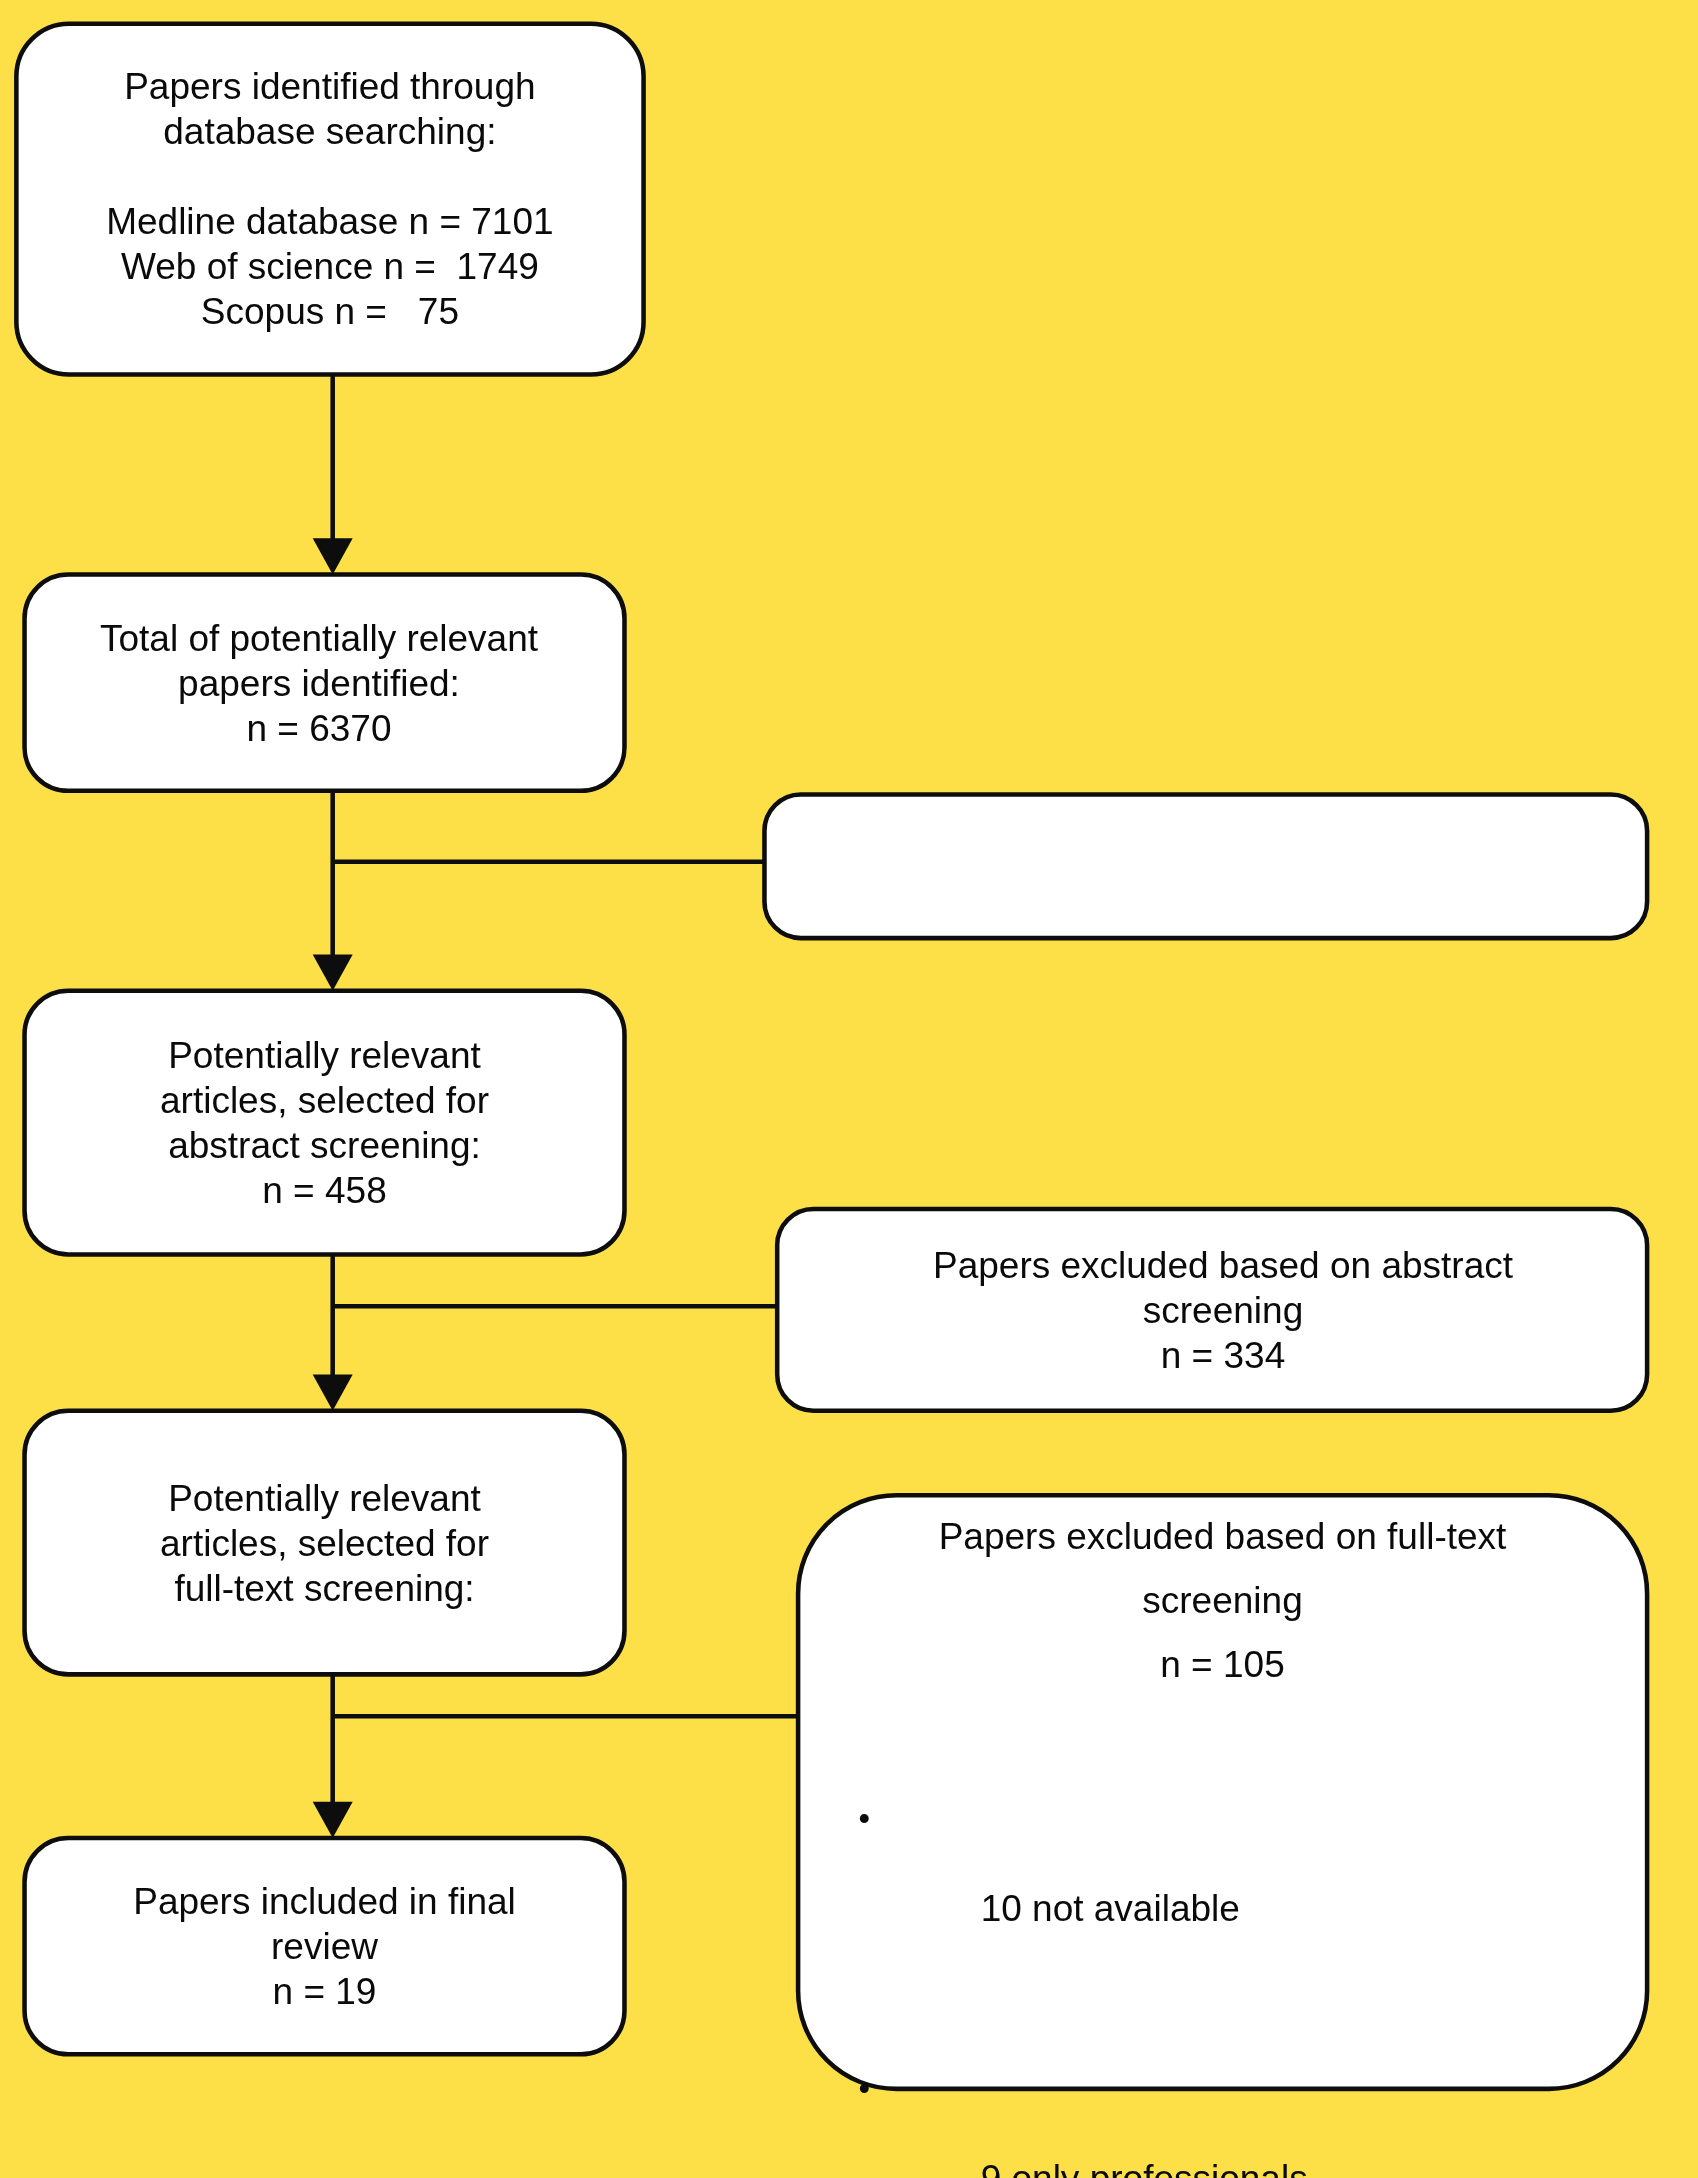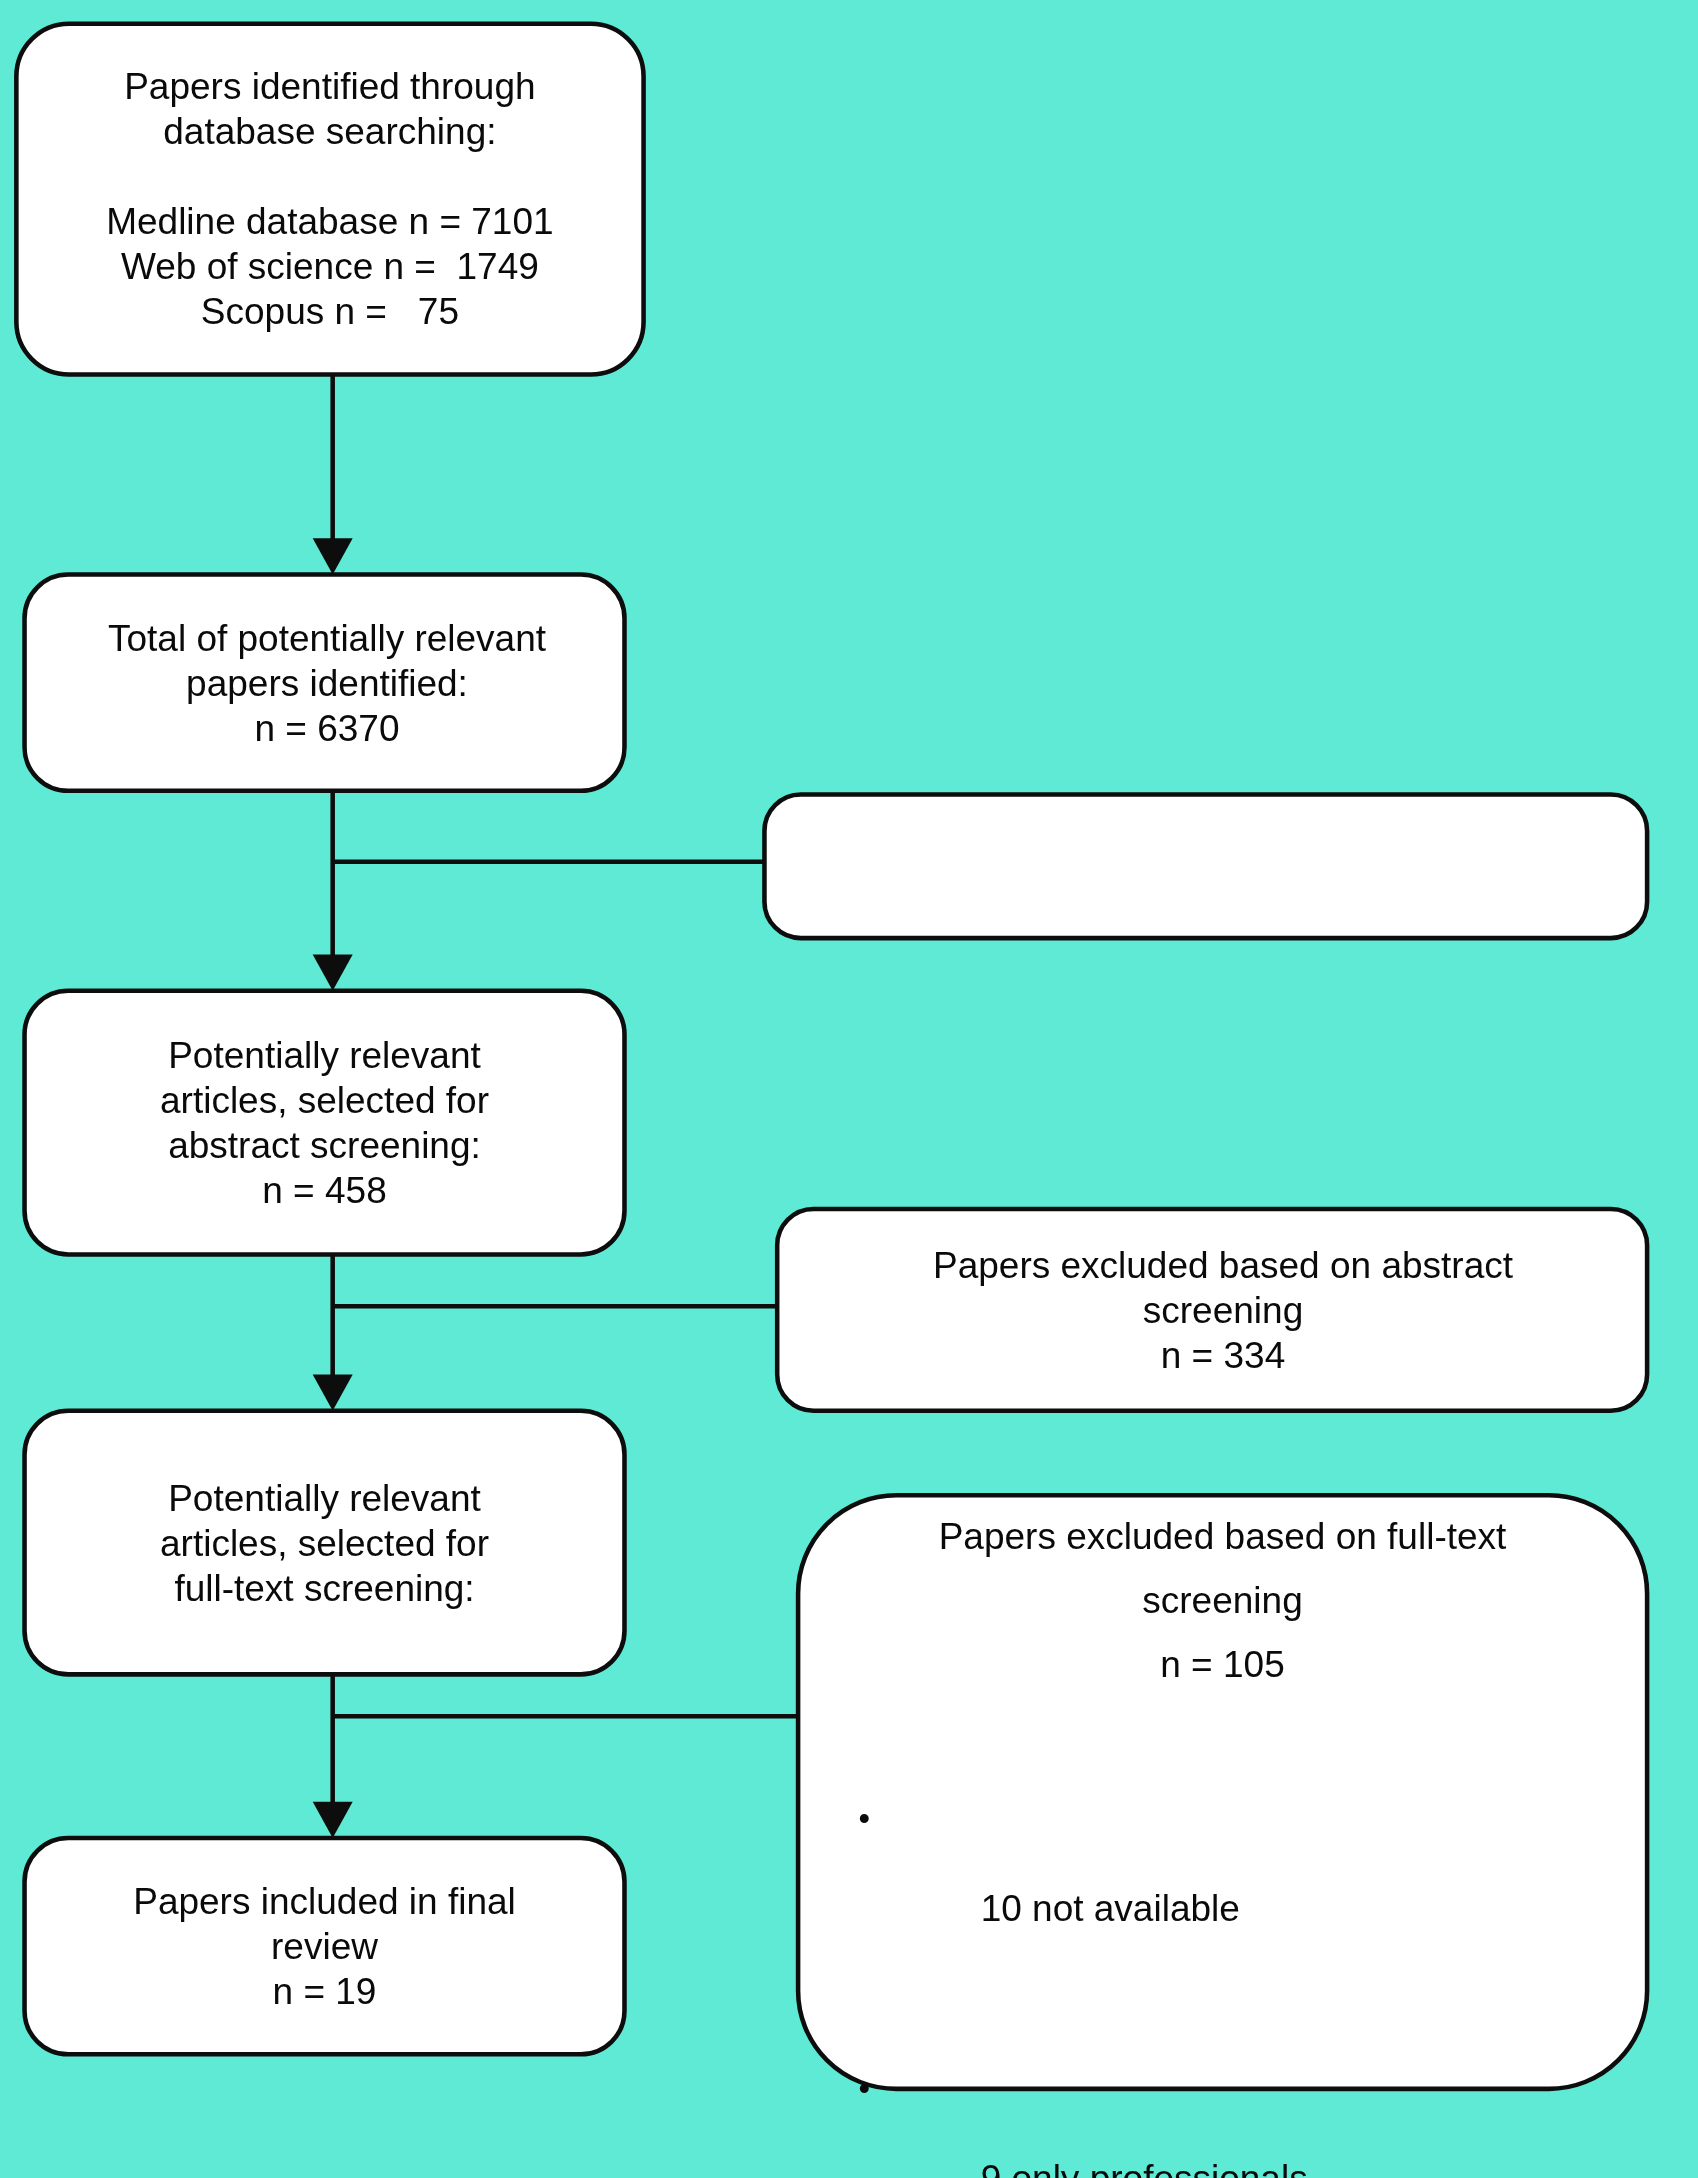--- a/index.html
+++ b/index.html
@@ -10,21 +10,21 @@
   body {
     width: 1698px;
     height: 2178px;
     font-family: "Liberation Sans", sans-serif;
     overflow: hidden;
   }
   #flow-root {
     position: relative;
     width: 1698px;
     height: 2178px;
-    background: #5eead4;
+    background: #fde047;
   }
   svg#flow-svg {
     position: absolute;
     top: 0;
     left: 0;
     width: 1698px;
     height: 2178px;
     display: block;
   }
   .box-shape {
@@ -130,21 +130,21 @@
 
   <div class="node-text" style="left:16.4px; top:23.6px; width:627px; height:351px; padding:12.7px 23.6px;">
     <span class="line">Papers identified through</span>
     <span class="line">database searching:</span>
     <span class="line spacer-line"></span>
     <span class="line">Medline database n = 7101</span>
     <span class="line">Web of science n =  1749</span>
     <span class="line">Scopus n =   75</span>
   </div>
 
-  <div class="node-text" style="left:27px; top:575px; width:600px; height:216px; padding:9px 22px;">
+  <div class="node-text" style="left:19px; top:575px; width:600px; height:216px; padding:9px 22px;">
     <span class="line">Total of potentially relevant</span>
     <span class="line">papers identified:</span>
     <span class="line">n = 6370</span>
   </div>
 
 
   <div class="node-text" style="left:24.5px; top:991px; width:600px; height:264px; padding:9px 22px;">
     <span class="line">Potentially relevant</span>
     <span class="line">articles, selected for</span>
     <span class="line">abstract screening:</span>

